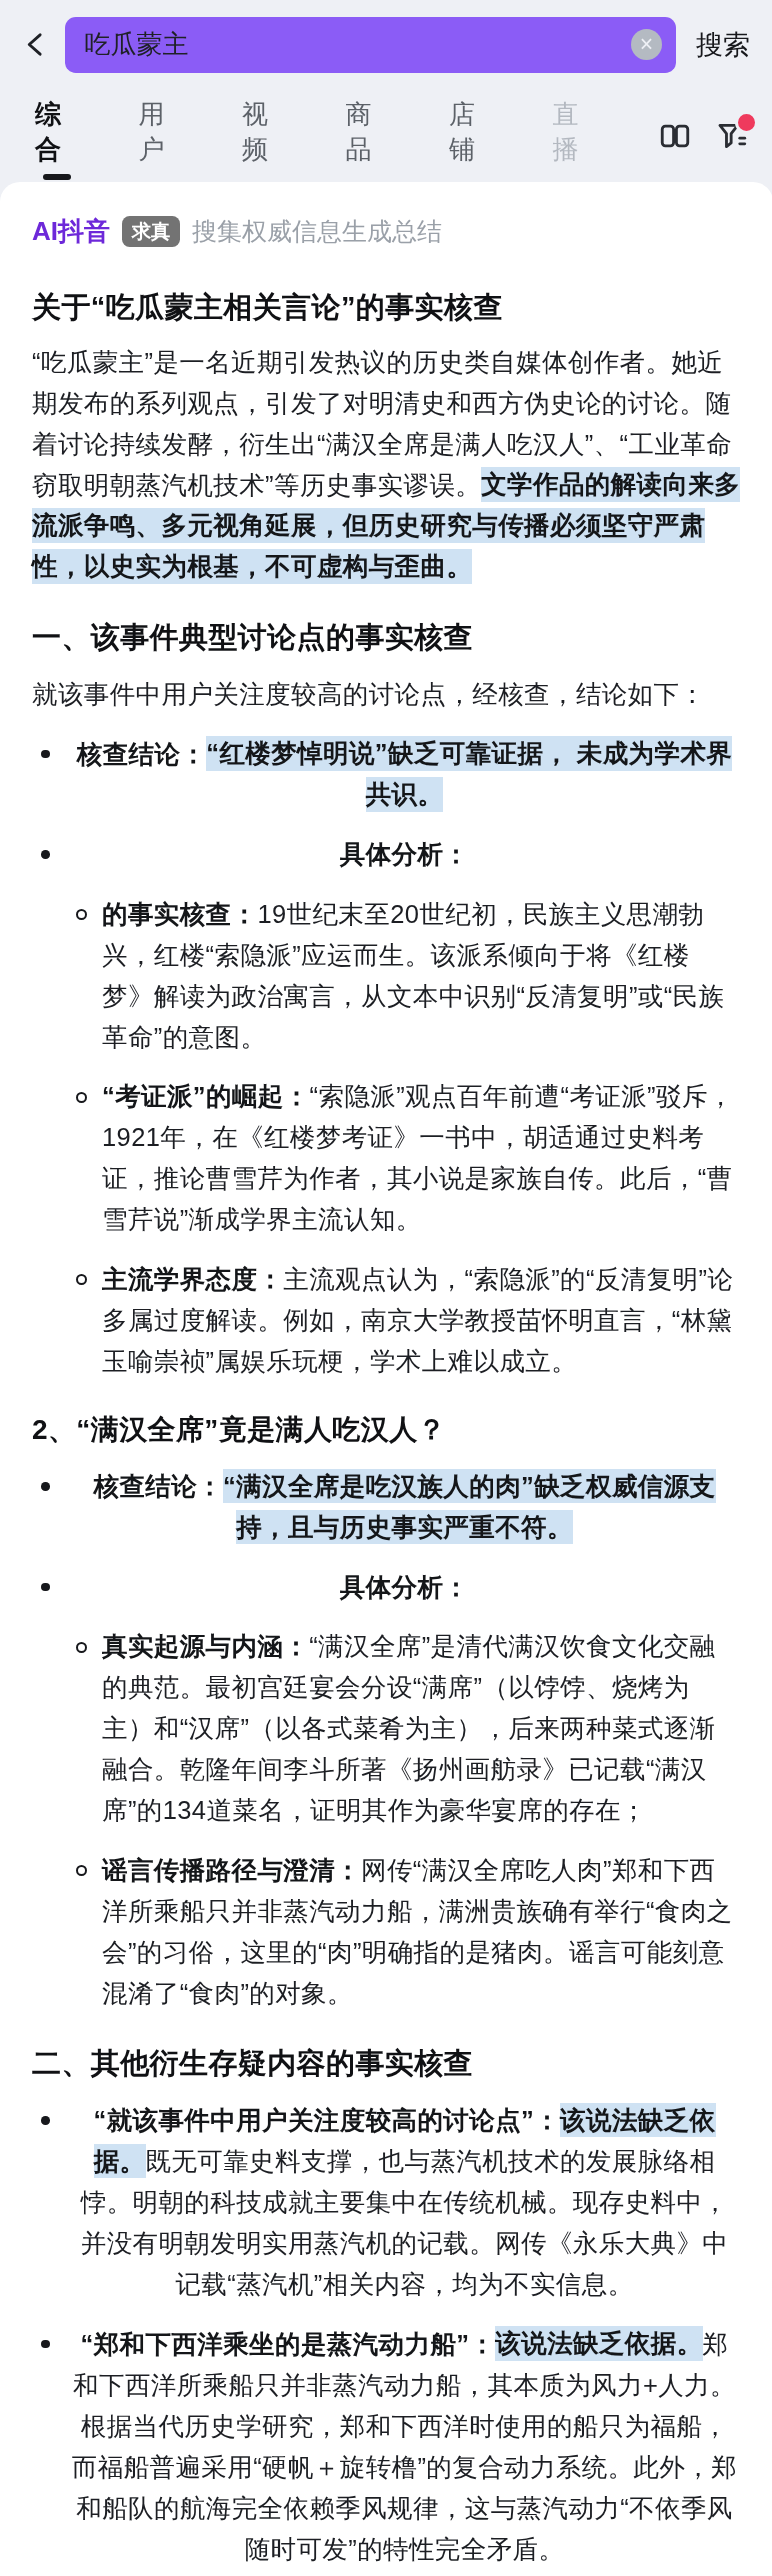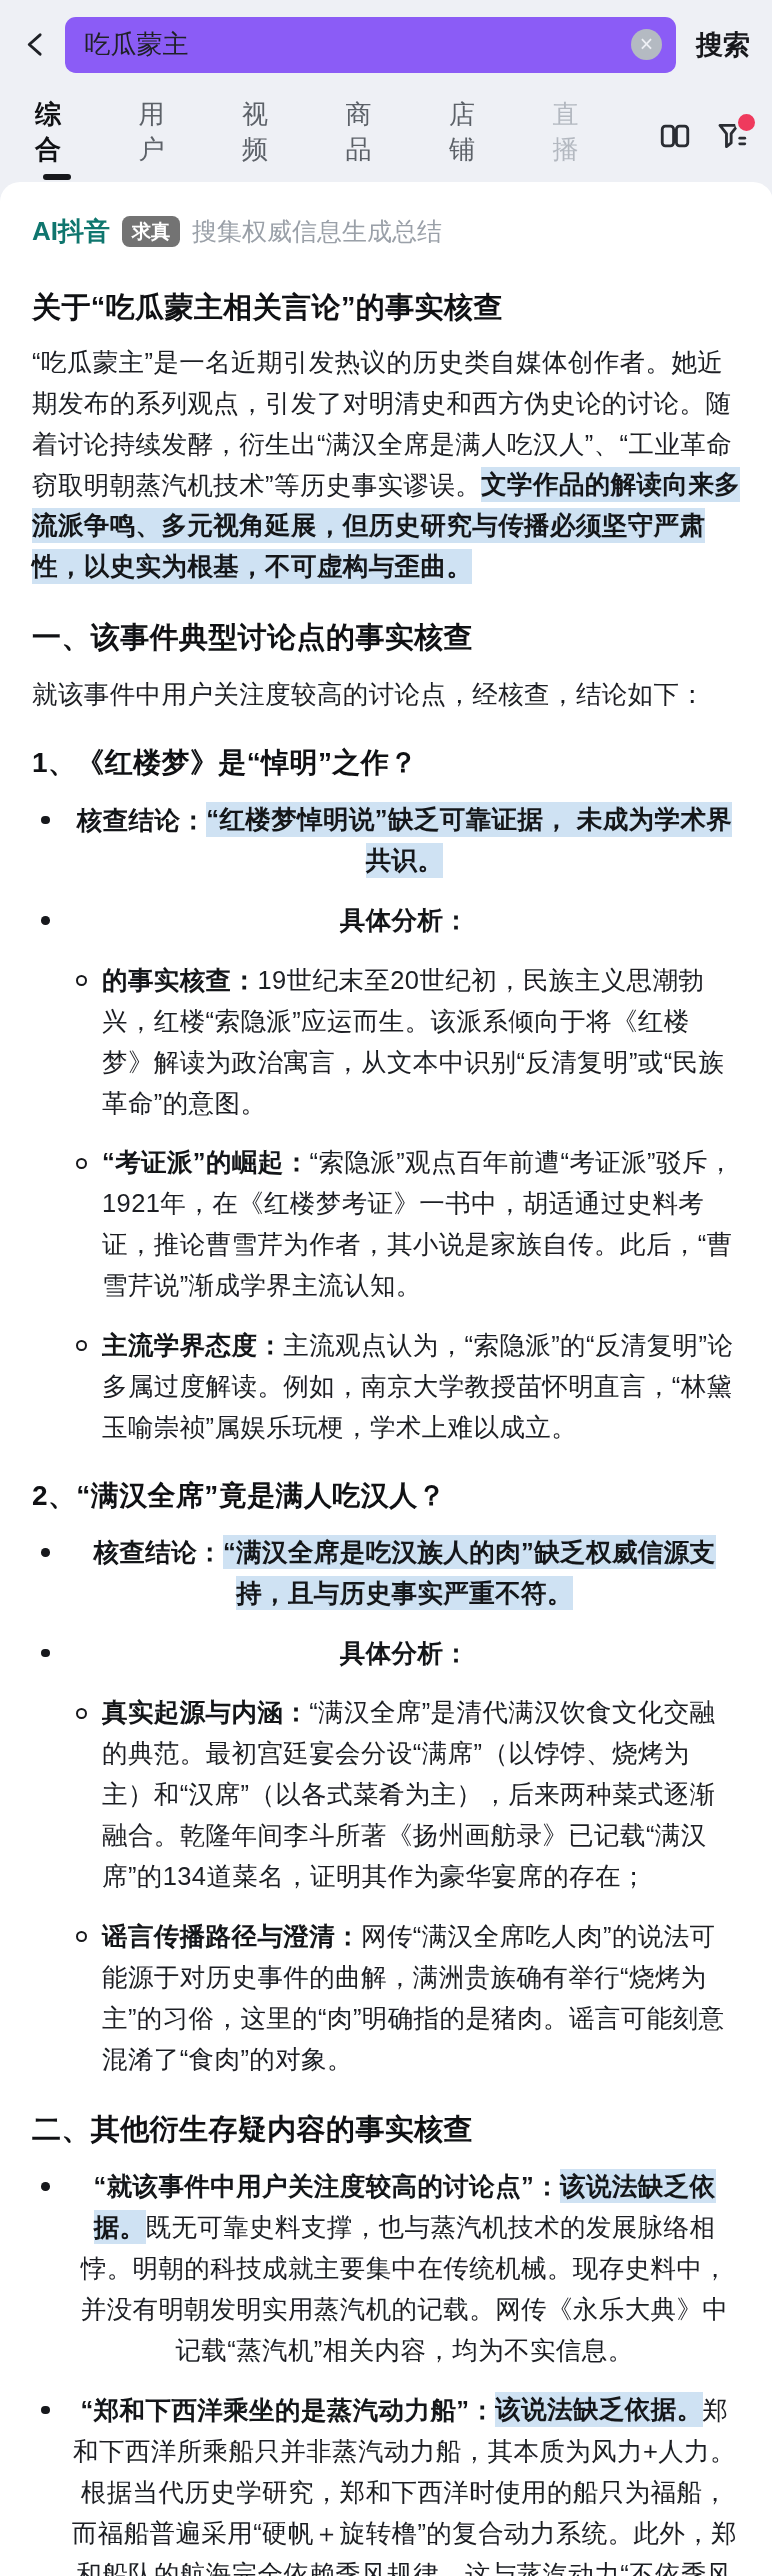--- a/index.html
+++ b/index.html
@@ -22,21 +22,21 @@
   }
   .searchbox input{
     flex:1;border:none;outline:none;background:transparent;
     font-family:inherit;font-size:26px;color:#1f2126;padding:0;
   }
   .clear-btn{
     width:31px;height:31px;border-radius:50%;background:#b4bac2;color:#eef0f5;
     display:flex;align-items:center;justify-content:center;
     font-size:23px;line-height:1;cursor:pointer;flex:0 0 auto;
   }
-  .search-btn{font-size:27px;color:#17181c;font-weight:700;cursor:pointer;white-space:nowrap;}
+  .search-btn{font-size:27px;color:#17181c;font-weight:400;cursor:pointer;white-space:nowrap;}
   
   .tabbar{
     height:93px;display:flex;align-items:center;gap:60px;
     padding:0 23px 0 35px;box-sizing:border-box;background:#eef0f5;position:relative;
   }
   .tab{font-size:26px;color:#5c6168;cursor:pointer;position:relative;padding:10.8px 0 17px 0;}
   .tab.active{color:#101114;font-weight:700;}
   .tab.active::after{
     content:"";position:absolute;left:50%;transform:translateX(-50%);
     bottom:4.6px;width:28px;height:6.2px;border-radius:3.1px;background:#17181c;
@@ -48,21 +48,21 @@
   .dot{
     position:absolute;top:-6.2px;right:-7.7px;width:17px;height:17px;border-radius:50%;
     background:var(--dot,#ef3a5d);border:3.1px solid #eef0f5;box-sizing:content-box;
   }
   
   .card{
     background:#ffffff;border-radius:20px 20px 0 0;
     min-height:2394px;padding:32px 32px 0 32px;box-sizing:border-box;
   }
   .ai-bar{display:flex;align-items:center;gap:12.4px;}
-  .ai-brand{font-size:26px;font-weight:700;color:#0f766e;}
+  .ai-brand{font-size:26px;font-weight:700;color:#6d28d9;}
   .ai-badge{
     background:#737373;color:#ffffff;font-size:19.3px;font-weight:700;
     padding:3.9px 9.3px;border-radius:7.7px;line-height:1.2;
   }
   .ai-sub{font-size:25px;color:#9aa0a8;}
   
   #article{font-size:25.5px;line-height:41px;color:#1c1e23;letter-spacing:0.4px;}
   #article .h1{font-size:29px;line-height:37px;font-weight:700;color:#101114;margin:40px 0 15.5px 0;}
   #article .h2{font-size:29px;line-height:37px;font-weight:700;color:#101114;margin:31px 0 18.5px 0;}
   #article .h3{font-size:28px;line-height:37px;font-weight:700;color:#101114;margin:29px 0 18.5px 0;}
@@ -133,31 +133,30 @@
       <span class="ai-badge">求真</span>
       <span class="ai-sub">搜集权威信息生成总结</span>
     </div>
 
     <div id="article">
 
     <div class="h1"><span>关于“吃瓜蒙主相关言论”的事实核查</span></div>
         <div class="p"><span>“吃瓜蒙主”是一名近期引发热议的历史类自媒体创作者。她近期发布的系列观点，引发了对明清史和西方伪史论的讨论。随着讨论持续发酵，衍生出“满汉全席是满人吃汉人”、“工业革命窃取明朝蒸汽机技术”等历史事实谬误。</span><span class="b hl">文学作品的解读向来多流派争鸣、多元视角延展，但历史研究与传播必须坚守严肃性，以史实为根基，不可虚构与歪曲。</span></div>
         <div class="h2"><span>一、该事件典型讨论点的事实核查</span></div>
         <div class="p"><span>就该事件中用户关注度较高的讨论点，经核查，结论如下：</span></div>
-        <div class="h3"><span>1、《红楼梦》是“悼明”之作？</span></div>
         <div class="bullet1"><span class="b">核查结论：</span><span class="b hl">“红楼梦悼明说”缺乏可靠证据， 未成为学术界共识。</span></div>
         <div class="bullet1"><span class="b">具体分析：</span></div>
         <div class="bullet2"><span class="b">的事实核查：</span><span>19世纪末至20世纪初，民族主义思潮勃兴，红楼“索隐派”应运而生。该派系倾向于将《红楼梦》解读为政治寓言，从文本中识别“反清复明”或“民族革命”的意图。</span></div>
         <div class="bullet2"><span class="b">“考证派”的崛起：</span><span>“索隐派”观点百年前遭“考证派”驳斥，1921年，在《红楼梦考证》一书中，胡适通过史料考证，推论曹雪芹为作者，其小说是家族自传。此后，“曹雪芹说”渐成学界主流认知。</span></div>
         <div class="bullet2"><span class="b">主流学界态度：</span><span>主流观点认为，“索隐派”的“反清复明”论多属过度解读。例如，南京大学教授苗怀明直言，“林黛玉喻崇祯”属娱乐玩梗，学术上难以成立。</span></div>
         <div class="h3"><span>2、“满汉全席”竟是满人吃汉人？</span></div>
         <div class="bullet1"><span class="b">核查结论：</span><span class="b hl">“满汉全席是吃汉族人的肉”缺乏权威信源支持，且与历史事实严重不符。</span></div>
         <div class="bullet1"><span class="b">具体分析：</span></div>
         <div class="bullet2"><span class="b">真实起源与内涵：</span><span>“满汉全席”是清代满汉饮食文化交融的典范。最初宫廷宴会分设“满席”（以饽饽、烧烤为主）和“汉席”（以各式菜肴为主），后来两种菜式逐渐融合。乾隆年间李斗所著《扬州画舫录》已记载“满汉席”的134道菜名，证明其作为豪华宴席的存在；</span></div>
-        <div class="bullet2"><span class="b">谣言传播路径与澄清：</span><span>网传“满汉全席吃人肉”的说法可能源于对历史事件的曲解，满洲贵族确有举行“烧烤为主”的习俗，这里的“肉”明确指的是猪肉。谣言可能刻意混淆了“食肉”的对象。</span></div>
+        <div class="bullet2"><span class="b">谣言传播路径与澄清：</span><span>网传“满汉全席吃人肉”郑和下西洋所乘船只并非蒸汽动力船，满洲贵族确有举行“食肉之会”的习俗，这里的“肉”明确指的是猪肉。谣言可能刻意混淆了“食肉”的对象。</span></div>
         <div class="h2"><span>二、其他衍生存疑内容的事实核查</span></div>
         <div class="bullet1"><span class="b">“就该事件中用户关注度较高的讨论点”：</span><span class="b hl">该说法缺乏依据。</span><span>既无可靠史料支撑，也与蒸汽机技术的发展脉络相悖。明朝的科技成就主要集中在传统机械。现存史料中，并没有明朝发明实用蒸汽机的记载。网传《永乐大典》中记载“蒸汽机”相关内容，均为不实信息。</span></div>
         <div class="bullet1"><span class="b">“郑和下西洋乘坐的是蒸汽动力船”：</span><span class="b hl">该说法缺乏依据。</span><span>郑和下西洋所乘船只并非蒸汽动力船，其本质为风力+人力。根据当代历史学研究，郑和下西洋时使用的船只为福船，而福船普遍采用“硬帆＋旋转橹”的复合动力系统。此外，郑和船队的航海完全依赖季风规律，这与蒸汽动力“不依季风随时可发”的特性完全矛盾。</span></div>
       </div>
   </div>
 
 </div>
 
 
 </body></html>

